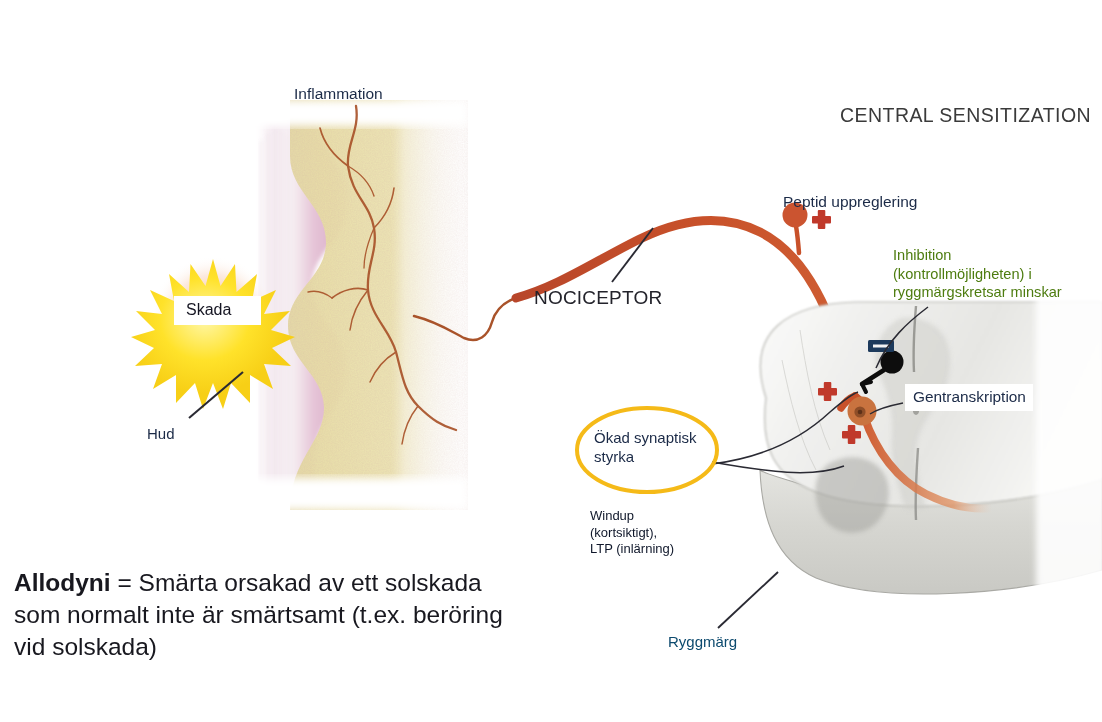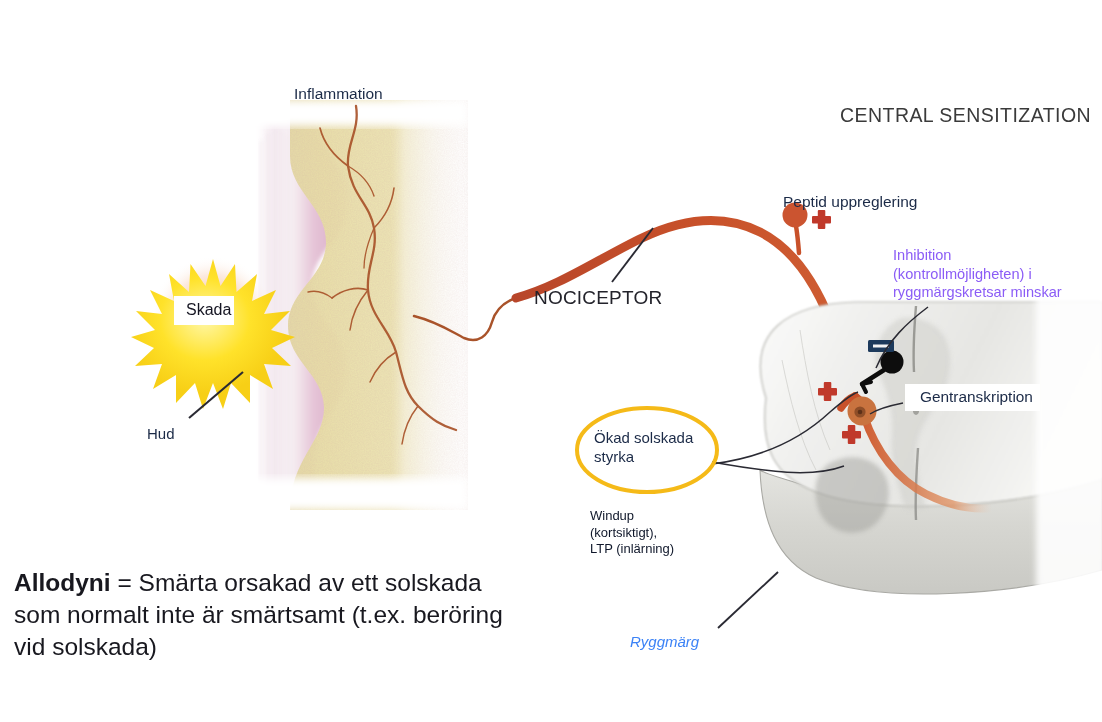--- a/index.html
+++ b/index.html
@@ -9,33 +9,33 @@
     color:#1a1a2e;
   }
   .stage{position:absolute;left:0;top:0;width:1102px;height:722px;}
   .svgfull{position:absolute;left:0;top:0;width:1102px;height:722px;}
 
   
   .lbl{position:absolute;white-space:pre;line-height:1.28;}
   .lbl-inflammation{left:294px;top:84px;font-size:15.5px;color:#1b2a47;}
   .lbl-title{left:808px;top:103px;font-size:19.5px;letter-spacing:.45px;color:#3a3a3a;margin-left:32px;}
   .lbl-peptid{left:750px;top:192px;font-size:15.5px;color:#1b2a47;margin-left:33px;}
-  .lbl-inhibition{left:893px;top:246px;font-size:14.6px;color:#8b5cf6;}
+  .lbl-inhibition{left:893px;top:246px;font-size:14.6px;color:#4d7c0f;}
   .lbl-nociceptor{left:534px;top:286px;font-size:19px;letter-spacing:.2px;
       font-family:"Liberation Sans", sans-serif;color:#23232b;}
   .lbl-hud{left:147px;top:424px;font-size:15px;color:#1b2a47;}
   .lbl-gentrans{left:905px;top:384px;font-size:15.4px;color:#1b2a47;
-      background:#ffffff;padding:3px 7px 4px 15px;}
+      background:#ffffff;padding:3px 7px 4px 8px;}
   .lbl-okad{left:594px;top:428px;font-size:15px;color:#1b2a47;}
   .lbl-windup{left:590px;top:508px;font-size:13px;color:#0f172a;}
-  .lbl-ryggmarg{left:630px;top:632px;font-size:15px;color:#3b82f6;font-style:italic;}
+  .lbl-ryggmarg{left:668px;top:632px;font-size:15px;color:#0c4a6e;}
   .lbl-skada{font-size:16px;color:#151522;}
 
   .skada-box{position:absolute;left:174px;top:296px;background:#ffffff;
-      padding:5px 3px 6px 12px;}
+      padding:5px 30px 6px 12px;}
 
   
   .defs{position:absolute;left:14px;top:567px;width:520px;
       font-size:24.5px;line-height:1.30;color:#18181f;}
   .defs .b{font-weight:bold;}
 
   
   .skinwrap{position:absolute;left:228px;top:100px;width:240px;height:410px;}
 </style>
 </head>
@@ -279,21 +279,21 @@
   <div class="lbl lbl-title">CENTRAL SENSITIZATION</div>
 
   <div class="lbl lbl-peptid">Peptid uppreglering</div>
 
   <div class="lbl lbl-inhibition">Inhibition
 (kontrollmöjligheten) i
 ryggmärgskretsar minskar</div>
 
   <div class="lbl lbl-gentrans">Gentranskription</div>
 
-  <div class="lbl lbl-okad">Ökad solskada
+  <div class="lbl lbl-okad">Ökad synaptisk
 styrka</div>
 
   <div class="lbl lbl-windup">Windup
 (kortsiktigt),
 LTP (inlärning)</div>
 
   <div class="lbl lbl-ryggmarg">Ryggmärg</div>
 
   <div class="defs">
     <div>

